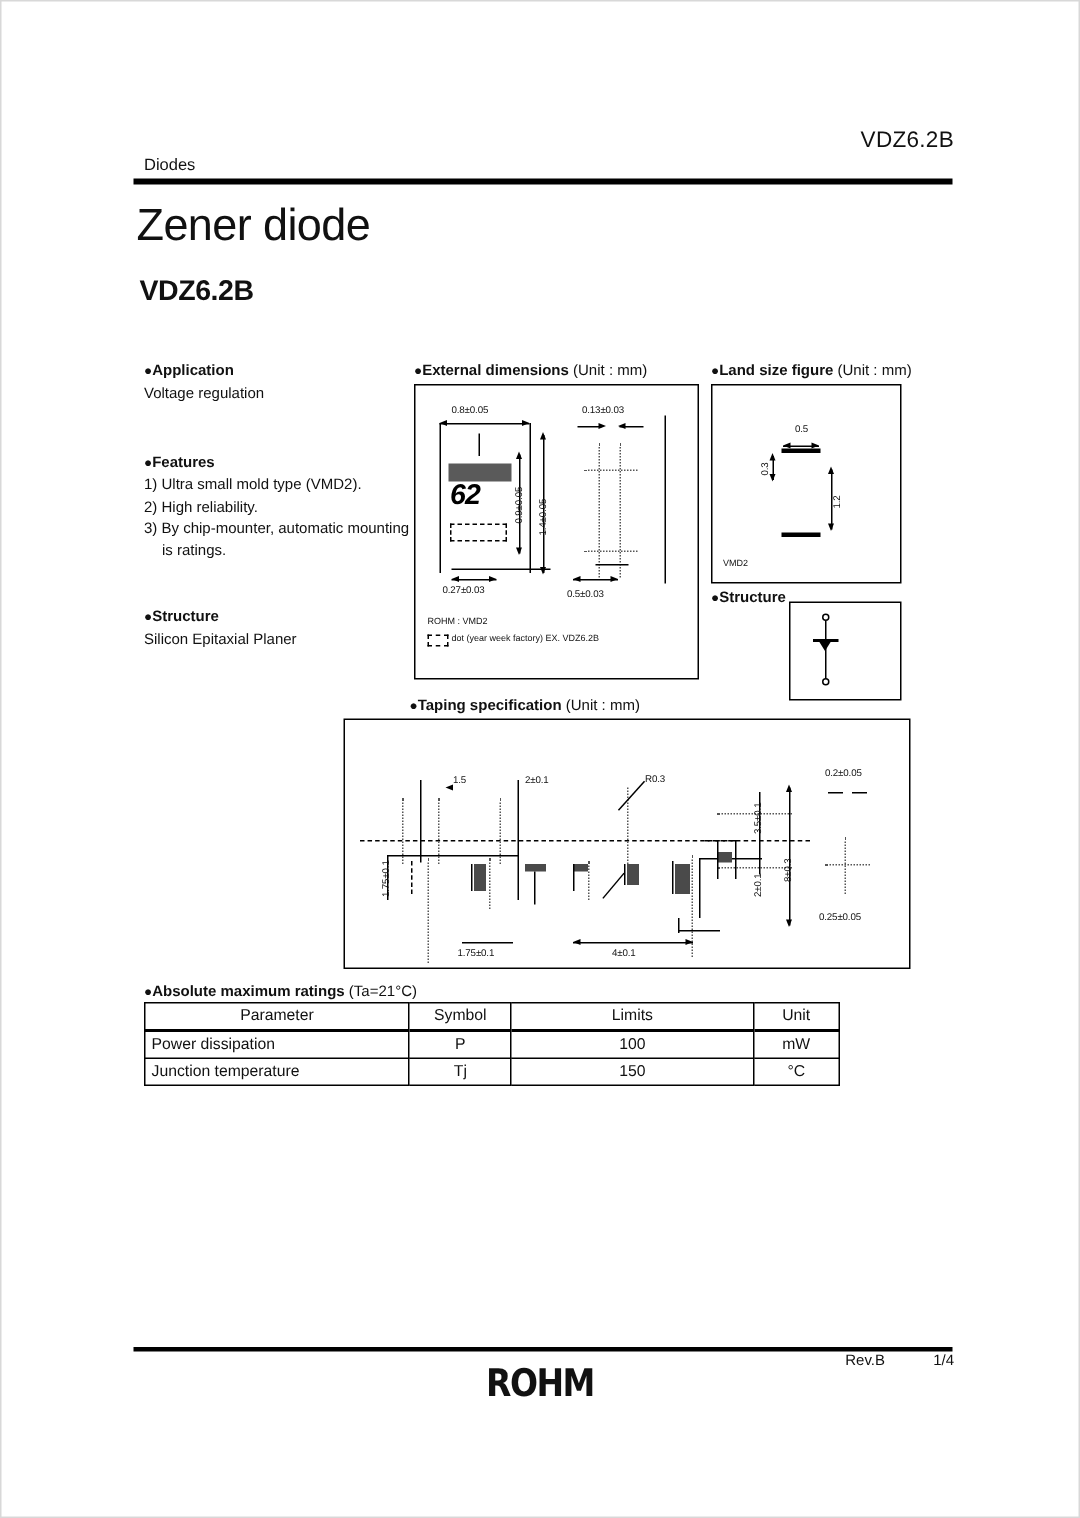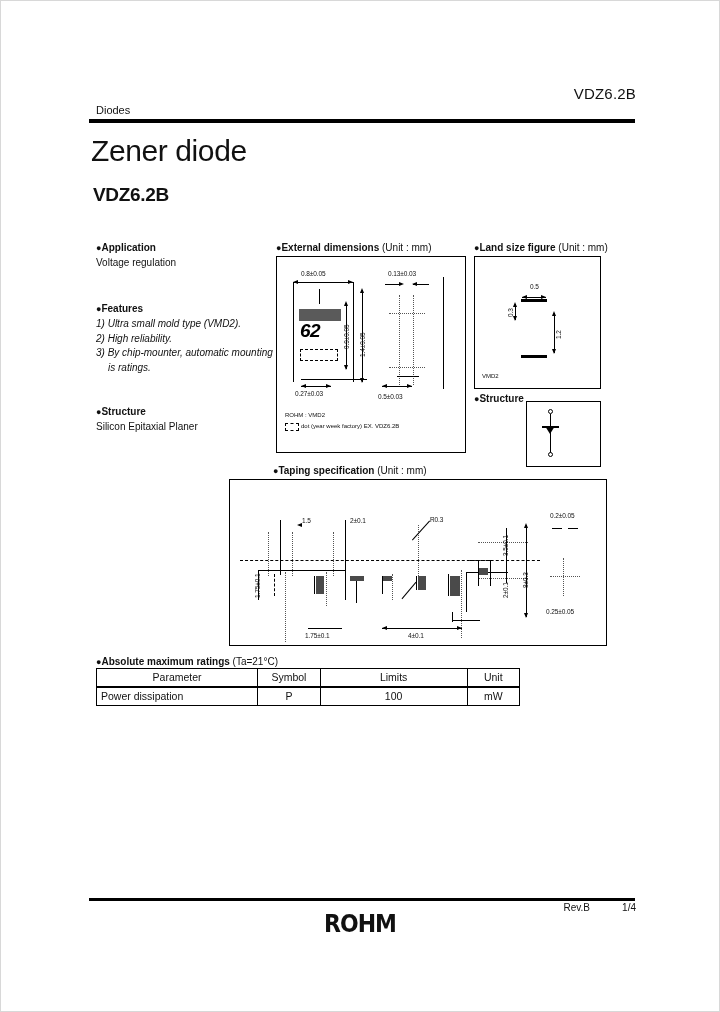--- a/index.html
+++ b/index.html
@@ -80,21 +80,21 @@
   #app-text   { left: 95px; top: 256px; }
   #feat-head  { left: 95px; top: 302px; }
   .feat-list {
     position: absolute;
     left: 95px; top: 316px;
     font-size: 10px;
     line-height: 14.5px;
     color: #111;
     width: 175px;
   }
-  .feat-list div { white-space: nowrap; font-style: italic; }
+  .feat-list div { white-space: nowrap; }
   .feat-list .indent { padding-left: 12px; }
   #struct-head { left: 95px; top: 405px; }
   #struct-text { left: 95px; top: 420px; }
 
   
   .panel {
     position: absolute;
     border: 1px solid #000;
     background: #fff;
     box-sizing: border-box;
@@ -206,21 +206,21 @@
     border-left: 5px solid transparent;
     border-right: 5px solid transparent;
     border-top: 8px solid #000;
   }
 
   
   #ratings-head { left: 95px; top: 655px; }
   #ratings-table {
     position: absolute;
     left: 95px; top: 667px;
-    width: 424px;
+    width: 464px;
     border-collapse: collapse;
     font-size: 10.5px;
     color: #111;
   }
   #ratings-table th, #ratings-table td {
     border: 1px solid #000;
     padding: 1px 0 2px 0;
     font-weight: normal;
     height: 14px;
     line-height: 13px;
@@ -490,20 +490,26 @@
         <th class="col-unit">Unit</th>
       </tr>
     </thead>
     <tbody>
       <tr>
         <td class="param">Power dissipation</td>
         <td>P</td>
         <td>100</td>
         <td>mW</td>
       </tr>
+      <tr>
+        <td class="param">Junction temperature</td>
+        <td>Tj</td>
+        <td>150</td>
+        <td>°C</td>
+      </tr>
     </tbody>
   </table>
 
   <div class="rule-bot"></div>
   <div class="rev">Rev.B</div>
   <div class="pageno">1/4</div>
   <div class="logo">ROHM</div>
 
 </div>
 

